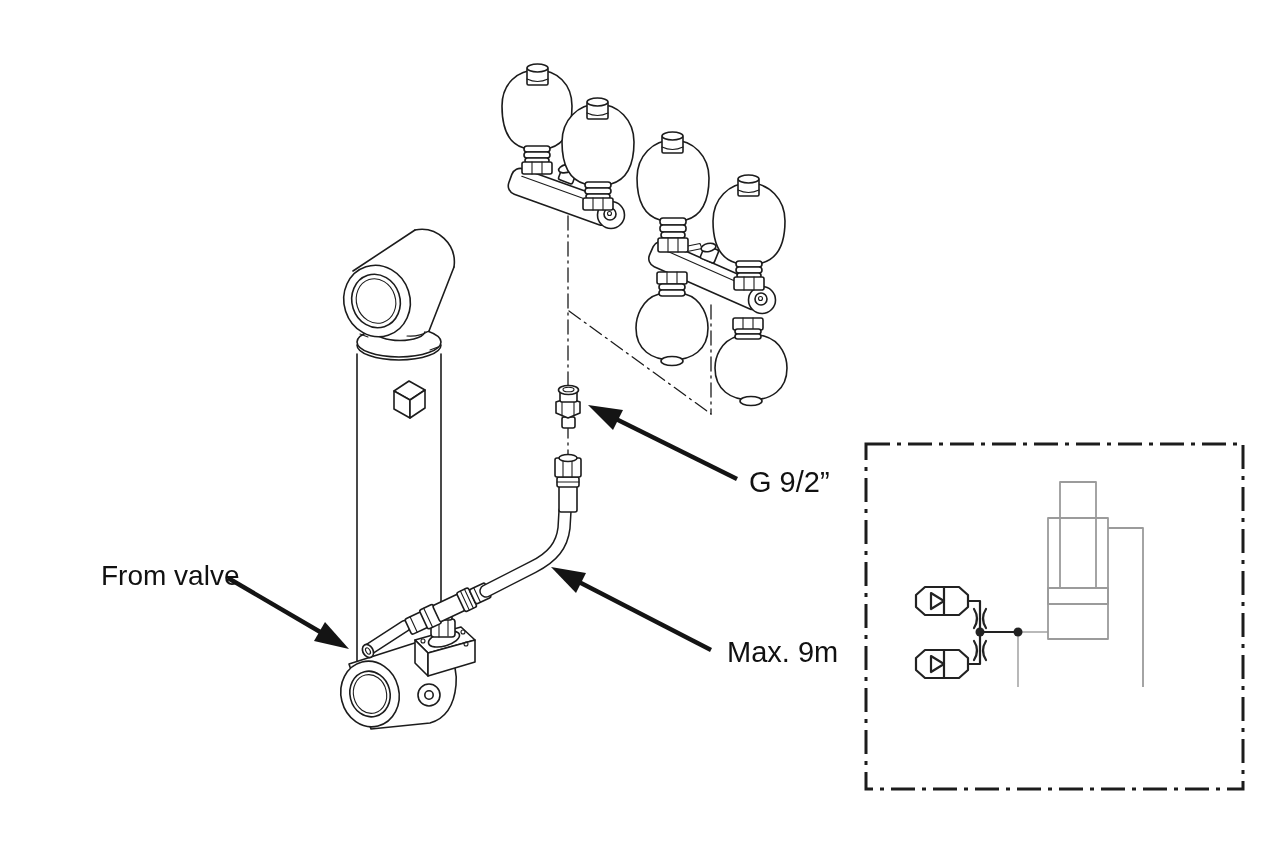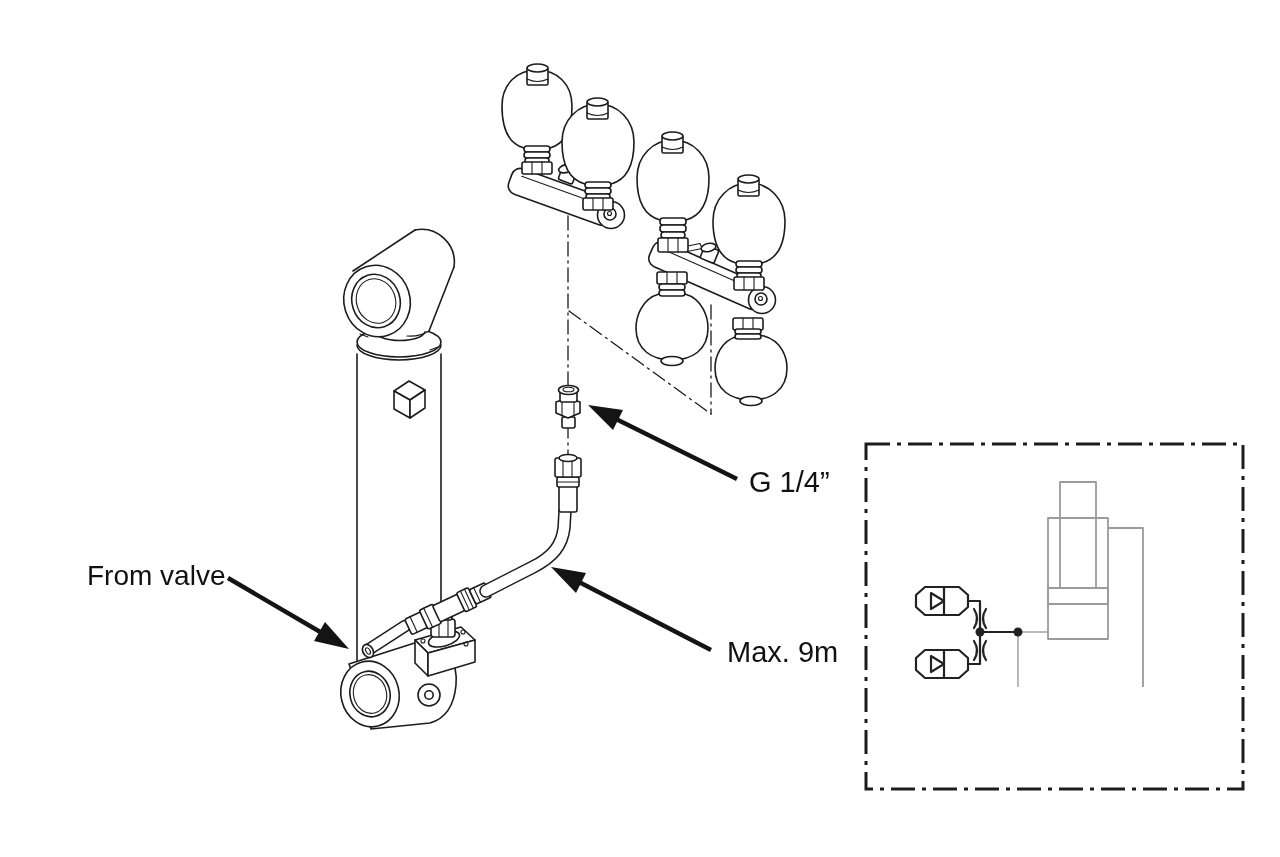--- a/index.html
+++ b/index.html
@@ -1,19 +1,19 @@
 <!DOCTYPE html>
 <html><head>
 <meta charset="utf-8">
 <style>
   html,body{margin:0;padding:0;background:#fff;}
   .stage{position:relative;width:1280px;height:857px;background:#fff;overflow:hidden;}
   .stage svg{position:absolute;left:0;top:0;}
   .lbl{position:absolute;font-family:"Liberation Sans",sans-serif;color:#111;white-space:nowrap;}
-  #lbl-from-valve{left:87px;top:560px;font-size:28px;}
+  #lbl-from-valve{left:101px;top:560px;font-size:28px;}
   #lbl-g-thread{left:749px;top:466px;font-size:29px;}
   #lbl-max-length{left:727px;top:636px;font-size:29px;}
   
   .k{fill:none;stroke:#1c1c1c;stroke-width:1.6;stroke-linejoin:round;stroke-linecap:round;}
   .w{fill:#ffffff;stroke:#1c1c1c;stroke-width:1.6;stroke-linejoin:round;stroke-linecap:round;}
   .thin{stroke-width:1.1;}
   .dash{stroke-dasharray:14 5 2 5;stroke-width:1.3;}
   .aline{stroke:#141414;stroke-width:4.4;fill:none;}
   .ahead{fill:#141414;stroke:none;}
   .g{fill:none;stroke:#9b9b9b;stroke-width:1.8;stroke-linejoin:round;}
@@ -289,15 +289,15 @@
     <g>
       <path class="b2" d="M974,641 Q980,650.5 974,660"></path>
       <path class="b2" d="M986,641 Q980,650.5 986,660"></path>
     </g>
     <circle class="dot" cx="980" cy="632" r="4.5"></circle>
     <circle class="dot" cx="1018" cy="632" r="4.5"></circle>
   </g>
 </svg>
 
   <div class="lbl" id="lbl-from-valve">From valve</div>
-  <div class="lbl" id="lbl-g-thread">G 1/4”</div>
+  <div class="lbl" id="lbl-g-thread">G 9/2”</div>
   <div class="lbl" id="lbl-max-length">Max. 9m</div>
 </div>
 
 </body></html>

